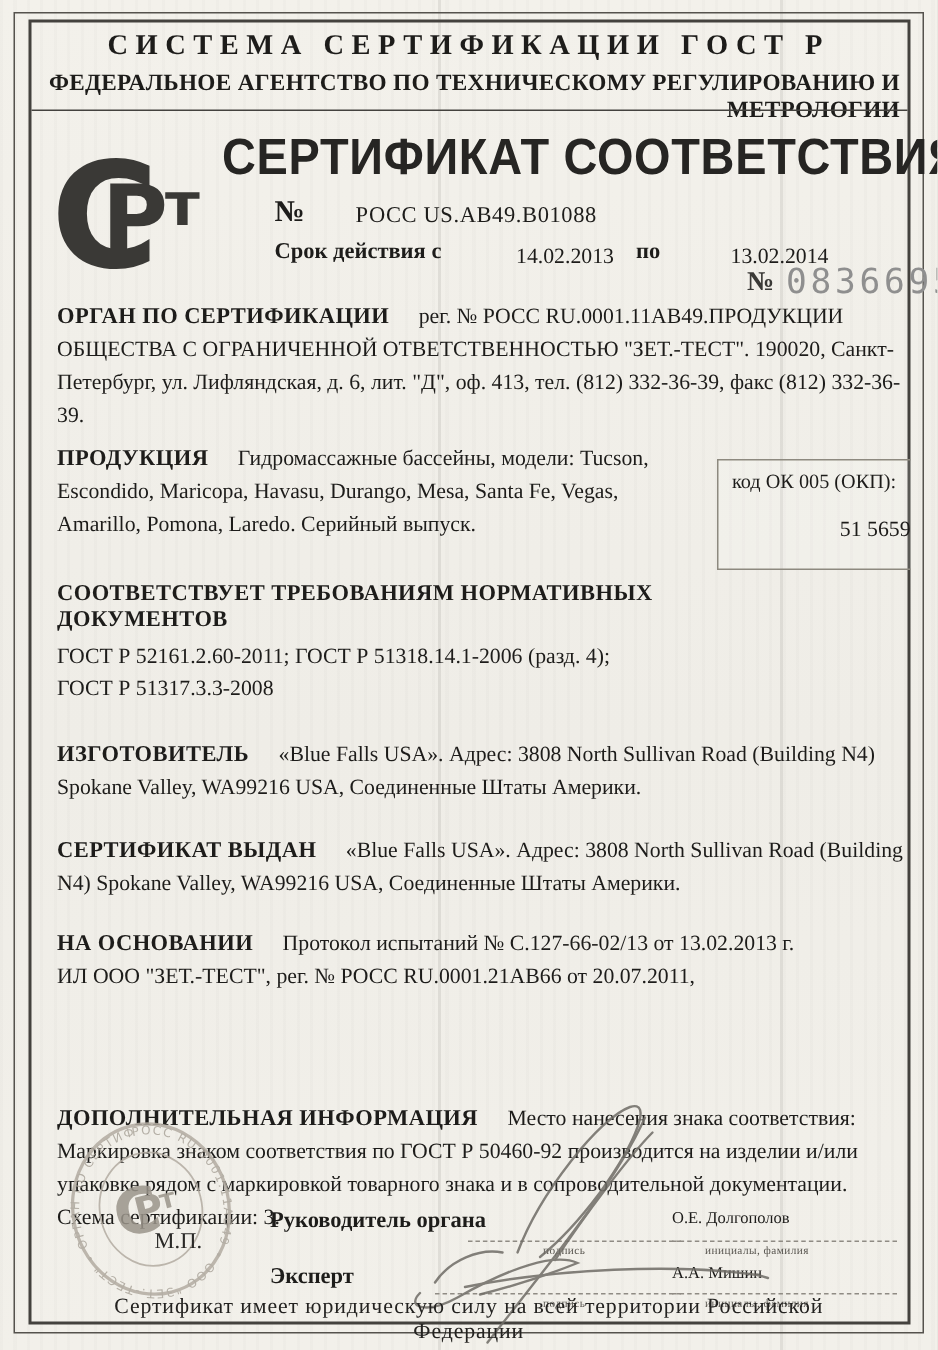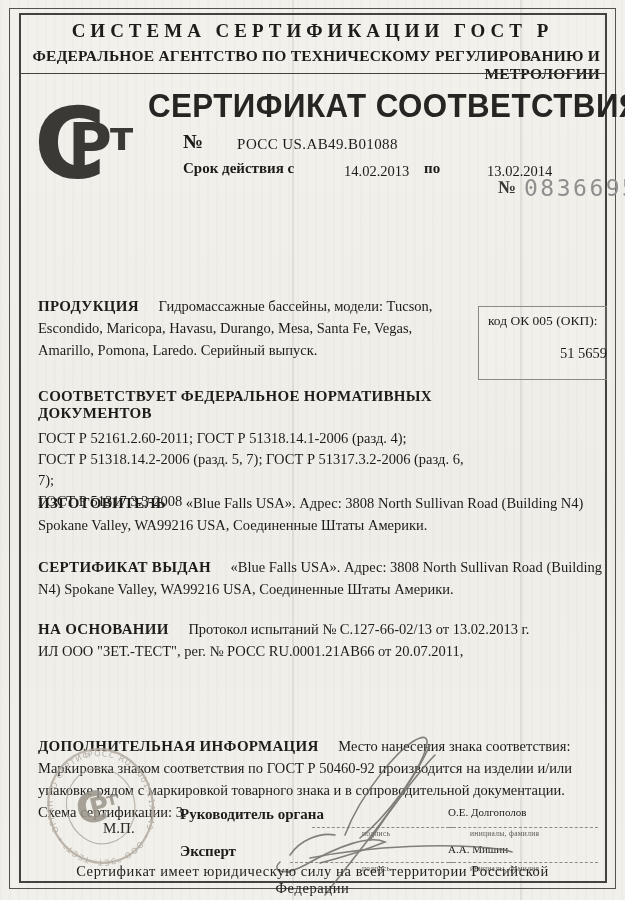--- a/index.html
+++ b/index.html
@@ -87,34 +87,37 @@
   <div class="doc-title">СЕРТИФИКАТ СООТВЕТСТВИЯ</div>
   <div class="num-label">№</div>
   <div class="num-value">РОСС US.AB49.B01088</div>
   <div class="valid-label">Срок действия с</div>
   <div class="date-from">14.02.2013</div>
   <div class="po-label">по</div>
   <div class="date-to">13.02.2014</div>
   <div class="blank-no">№</div>
   <div class="blank-digits">0836695</div>
 
+  <p class="para" style="left:38px;top:200px;width:567px">
+    <b class="slabel">ОРГАН ПО СЕРТИФИКАЦИИ</b>
+    <span>рег. № РОСС RU.0001.11АВ49.ПРОДУКЦИИ ОБЩЕСТВА С ОГРАНИЧЕННОЙ ОТВЕТСТВЕННОСТЬЮ "ЗЕТ.-ТЕСТ". 190020, Санкт-Петербург, ул. Лифляндская, д. 6, лит. "Д", оф. 413, тел. (812) 332-36-39, факс (812) 332-36-39.</span>
+  </p>
 
   <p class="para" style="left:38px;top:295px;width:428px">
     <b class="slabel">ПРОДУКЦИЯ</b>
     <span>Гидромассажные бассейны, модели: Tucson, Escondido, Maricopa, Havasu, Durango, Mesa, Santa Fe, Vegas, Amarillo, Pomona, Laredo. Серийный выпуск.</span>
   </p>
   <div class="codebox" style="left:478px;top:306px;width:128px;height:72px">
     <span class="cb-label">код ОК 005 (ОКП):</span>
     <span class="cb-value">51 5659</span>
   </div>
 
   <div style="position:absolute;left:38px;top:388px;width:430px">
-    <b class="slabel" style="display:block;margin-bottom:6px">СООТВЕТСТВУЕТ ФЕДЕРАЛЬНОЕ НОРМАТИВНЫХ ДОКУМЕНТОВ</b>
+    <b class="slabel" style="display:block;margin-bottom:6px">СООТВЕТСТВУЕТ ТРЕБОВАНИЯМ НОРМАТИВНЫХ ДОКУМЕНТОВ</b>
     <div class="gostline">ГОСТ Р 52161.2.60-2011; ГОСТ Р 51318.14.1-2006 (разд. 4);</div>
-    <div class="gostline">ГОСТ Р 51318.14.2-2006 (разд. 5, 7); ГОСТ Р 51317.3.2-2006 (разд. 6, 7);</div>
     <div class="gostline">ГОСТ Р 51317.3.3-2008</div>
   </div>
 
   <p class="para" style="left:38px;top:492px;width:567px">
     <b class="slabel">ИЗГОТОВИТЕЛЬ</b>
     <span>«Blue Falls USA». Адрес: 3808 North Sullivan Road (Building N4) Spokane Valley, WA99216 USA, Соединенные Штаты Америки.</span>
   </p>
 
   <p class="para" style="left:38px;top:556px;width:567px">
     <b class="slabel">СЕРТИФИКАТ ВЫДАН</b>

